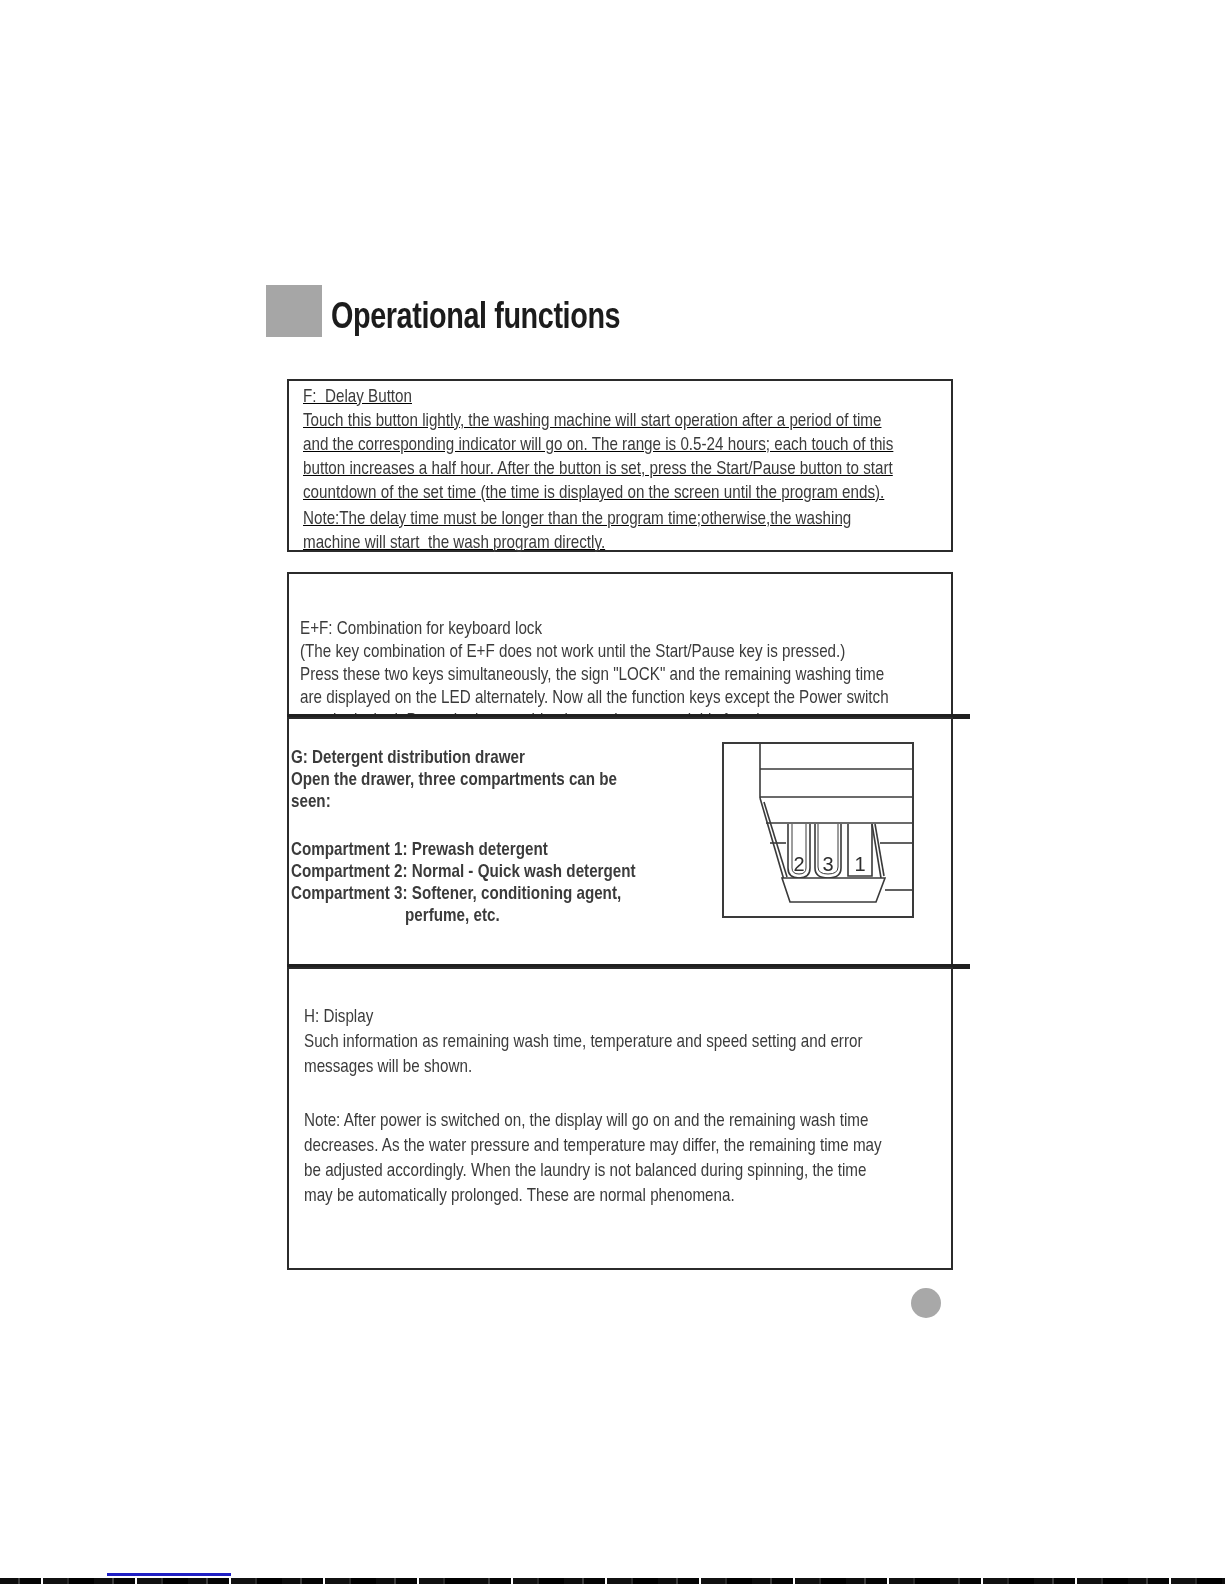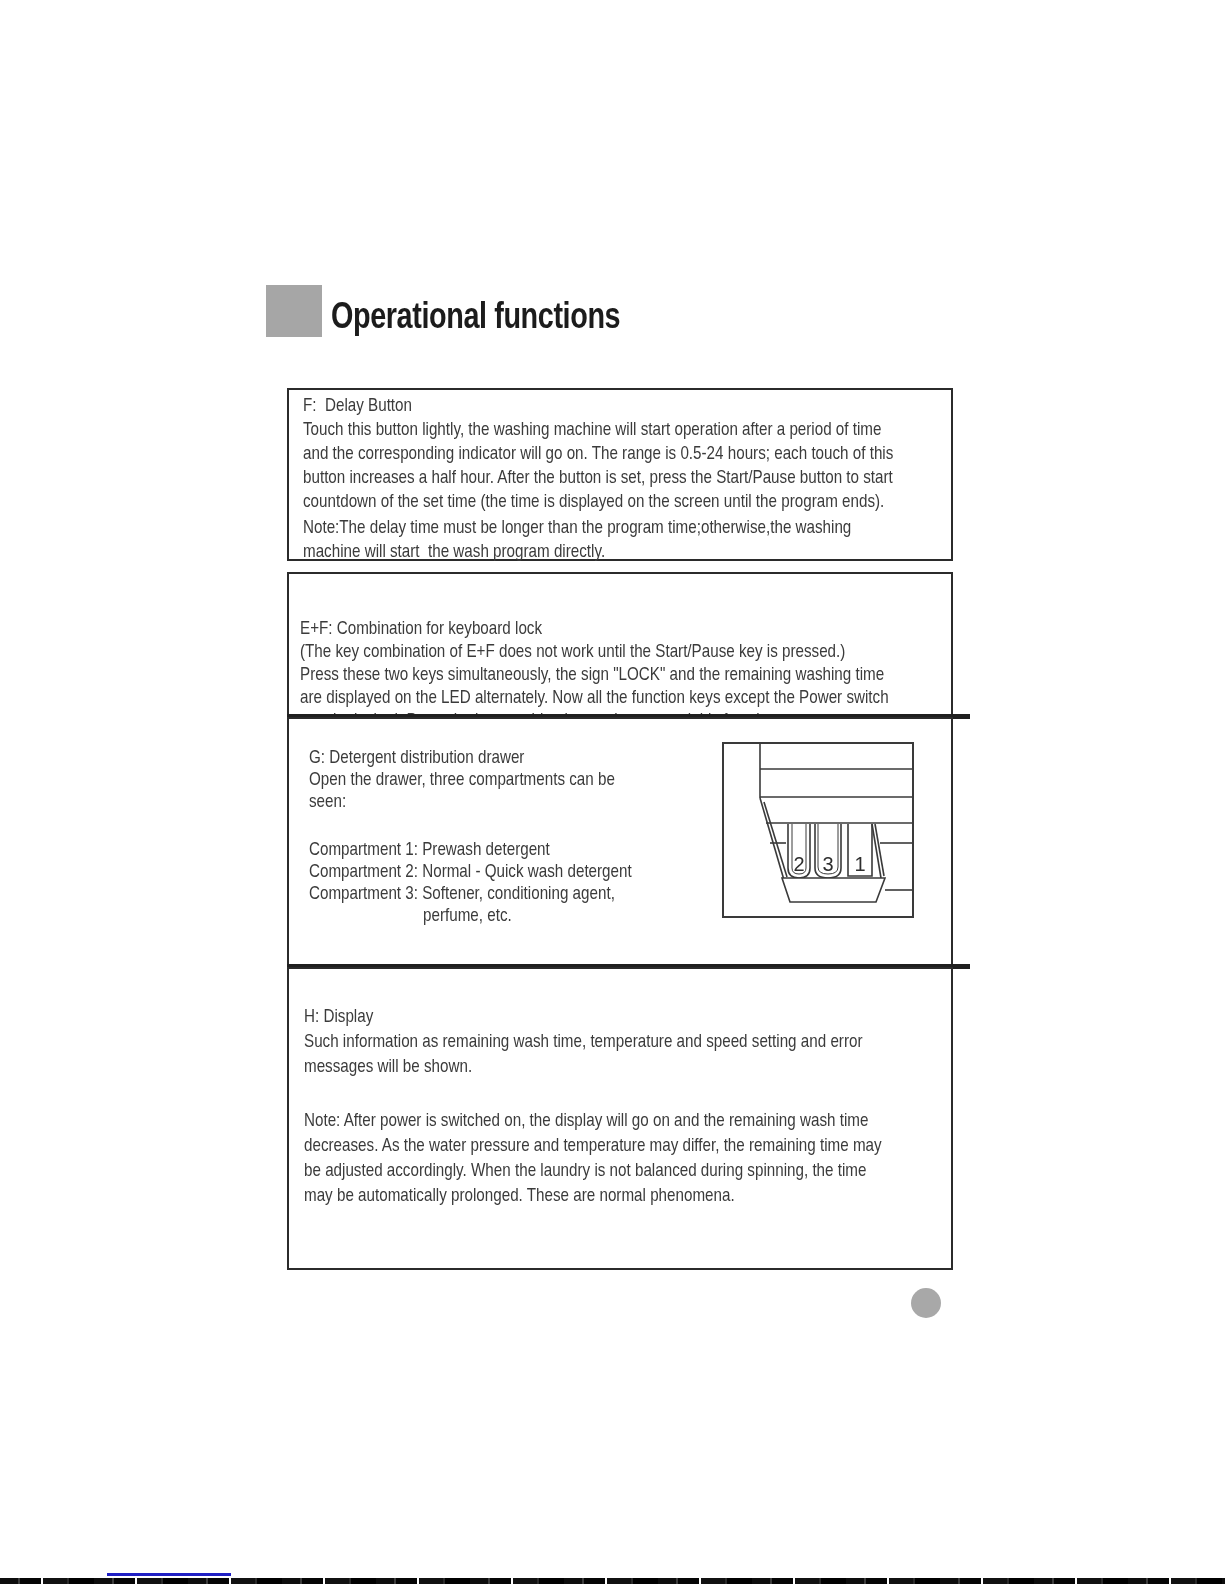--- a/index.html
+++ b/index.html
@@ -29,21 +29,21 @@
     transform: scaleX(0.8);
     transform-origin: 0 0;
   }
   .box {
     position: absolute;
     left: 287px;
     width: 666px;
     border: 2px solid #2b2b2b;
     background: #ffffff;
   }
-  .box-f { top: 388px; height: 173px; }
+  .box-f { top: 379px; height: 173px; text-decoration: underline; }
   .box-ef { top: 572px; height: 175px; }
   .box-g { top: 717px; height: 250px; }
   .box-h { top: 967px; height: 303px; }
   .divider {
     position: absolute;
     left: 287px;
     width: 683px;
     height: 5px;
     background: #1f1f1f;
   }
@@ -56,21 +56,21 @@
     width: 810px;
     transform: scaleX(0.8);
     transform-origin: 0 0;
   }
   .box-f .txt { line-height: 24px; }
   .box-ef .txt { line-height: 23px; }
   .box-g .txt { line-height: 22px; }
   .box-h .txt { line-height: 25px; }
   .box-f { padding: 3px 0 0 14px; }
   .box-ef { padding: 42px 0 0 11px; }
-  .box-g { padding: 27px 0 0 20px; }
+  .box-g { padding: 27px 0 0 2px; font-weight: bold; }
   .box-h { padding: 34px 12px 0 15px; }
   .box-f .note { margin-top: 2px; }
   .box-g .compartments { margin-top: 26px; }
   .box-h .note { margin-top: 29px; }
   .drawer-figure {
     position: absolute;
     left: 722px; top: 742px;
     width: 192px; height: 176px;
   }
   .drawer-figure svg { display: block; width: 100%; height: 100%; }

